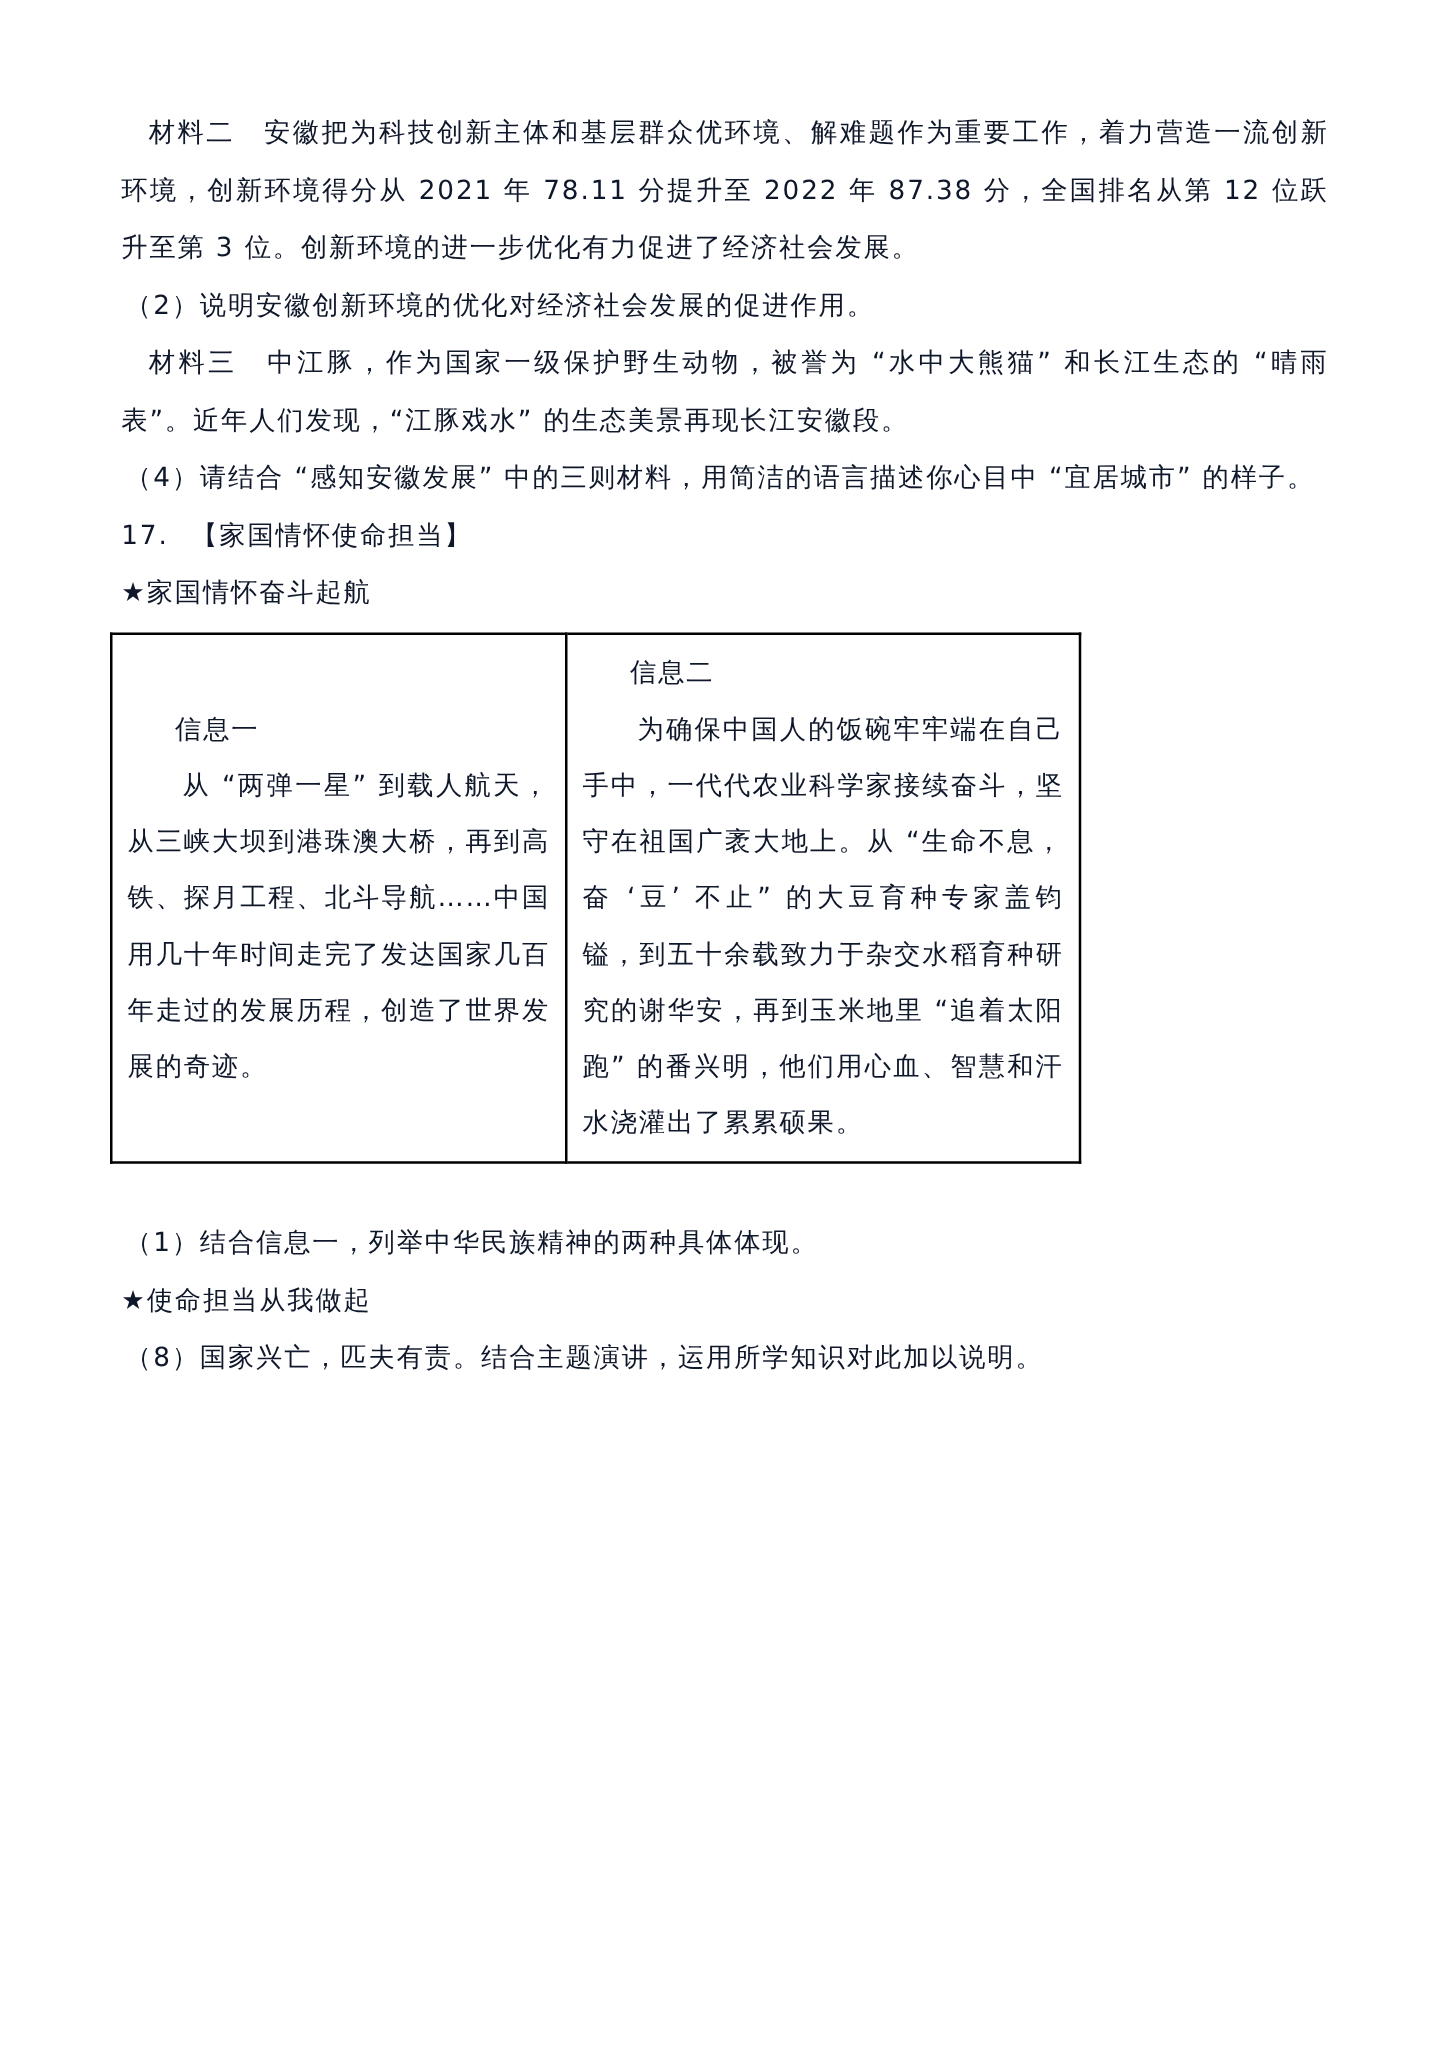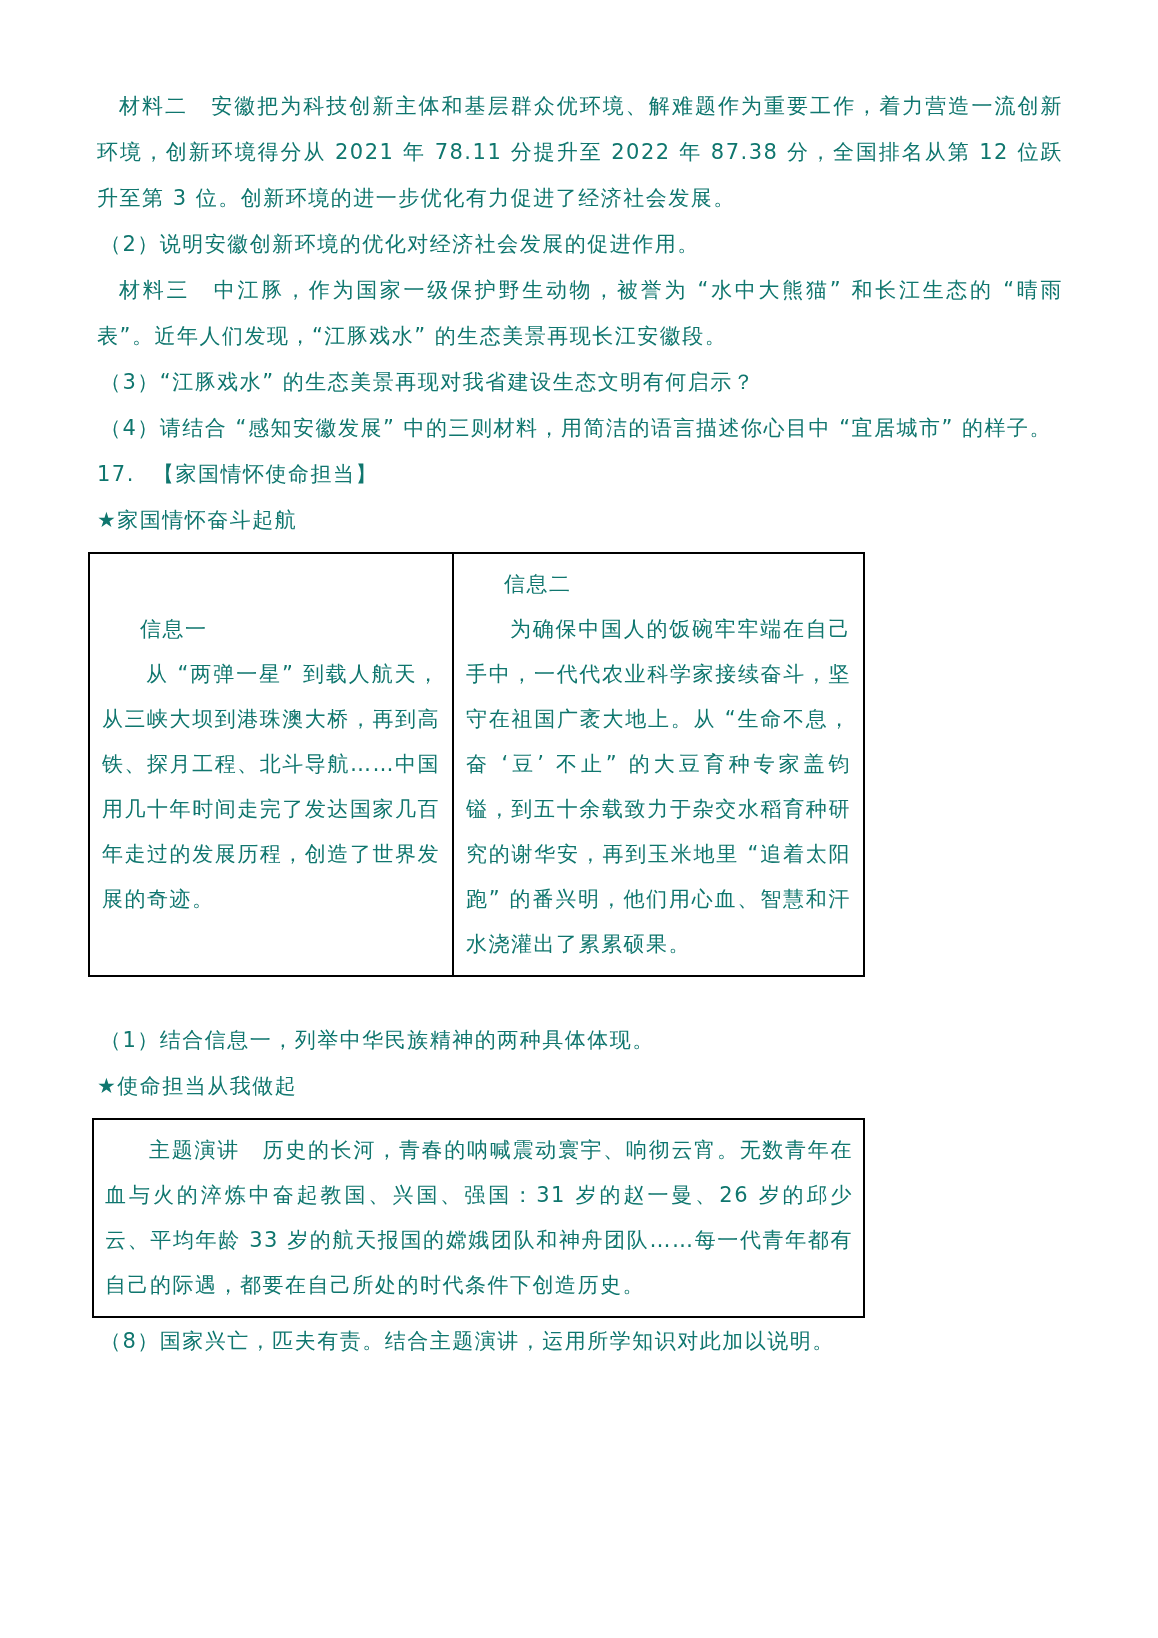--- a/index.html
+++ b/index.html
@@ -7,21 +7,21 @@
     padding: 0;
     background: #ffffff;
   }
   .page {
     position: relative;
     width: 1158px;
     height: 1638px;
     background: #ffffff;
     overflow: hidden;
     font-family: "DejaVu Sans", sans-serif;
-    color: #0f766e;
+    color: #0f172a;
   }
   .content {
     padding: 83px 95px 0 97px;
     font-size: 21px;
     line-height: 46px;
     letter-spacing: 1.5px;
     text-align: justify;
     word-break: break-all;
   }
   .content p {
@@ -87,21 +87,20 @@
 
 <div class="page">
   <div class="content">
 
     <p class="para-indent">材料二　安徽把为科技创新主体和基层群众优环境、解难题作为重要工作，着力营造一流创新环境，创新环境得分从 2021 年 78.11 分提升至 2022 年 87.38 分，全国排名从第 12 位跃升至第 3 位。创新环境的进一步优化有力促进了经济社会发展。</p>
 
     <p class="q-line">（2）说明安徽创新环境的优化对经济社会发展的促进作用。</p>
 
     <p class="para-indent">材料三　中江豚，作为国家一级保护野生动物，被誉为 “水中大熊猫” 和长江生态的 “晴雨表”。近年人们发现，“江豚戏水” 的生态美景再现长江安徽段。</p>
 
-    <p class="q-line">（3）“江豚戏水” 的生态美景再现对我省建设生态文明有何启示？</p>
 
 
     <p class="q-line">（4）请结合 “感知安徽发展” 中的三则材料，用简洁的语言描述你心目中 “宜居城市” 的样子。</p>
 
     <p class="heading-line"><span>17.</span><span class="q17-title">【家国情怀使命担当】</span></p>
 
 
     <p class="heading-line">★家国情怀奋斗起航</p>
 
     <table class="info-table">
@@ -117,20 +116,17 @@
         </td>
       </tr>
     </tbody>
       </table>
 
     <p class="q-line q-after-table">（1）结合信息一，列举中华民族精神的两种具体体现。</p>
 
 
     <p class="heading-line">★使命担当从我做起</p>
 
-    <div class="speech-box">
-      <p>主题演讲　历史的长河，青春的呐喊震动寰宇、响彻云宵。无数青年在血与火的淬炼中奋起教国、兴国、强国：31 岁的赵一曼、26 岁的邱少云、平均年龄 33 岁的航天报国的嫦娥团队和神舟团队……每一代青年都有自己的际遇，都要在自己所处的时代条件下创造历史。</p>
-    </div>
 
     <p class="q-line">（8）国家兴亡，匹夫有责。结合主题演讲，运用所学知识对此加以说明。</p>
 
   </div>
 </div>
 
 </body></html>

